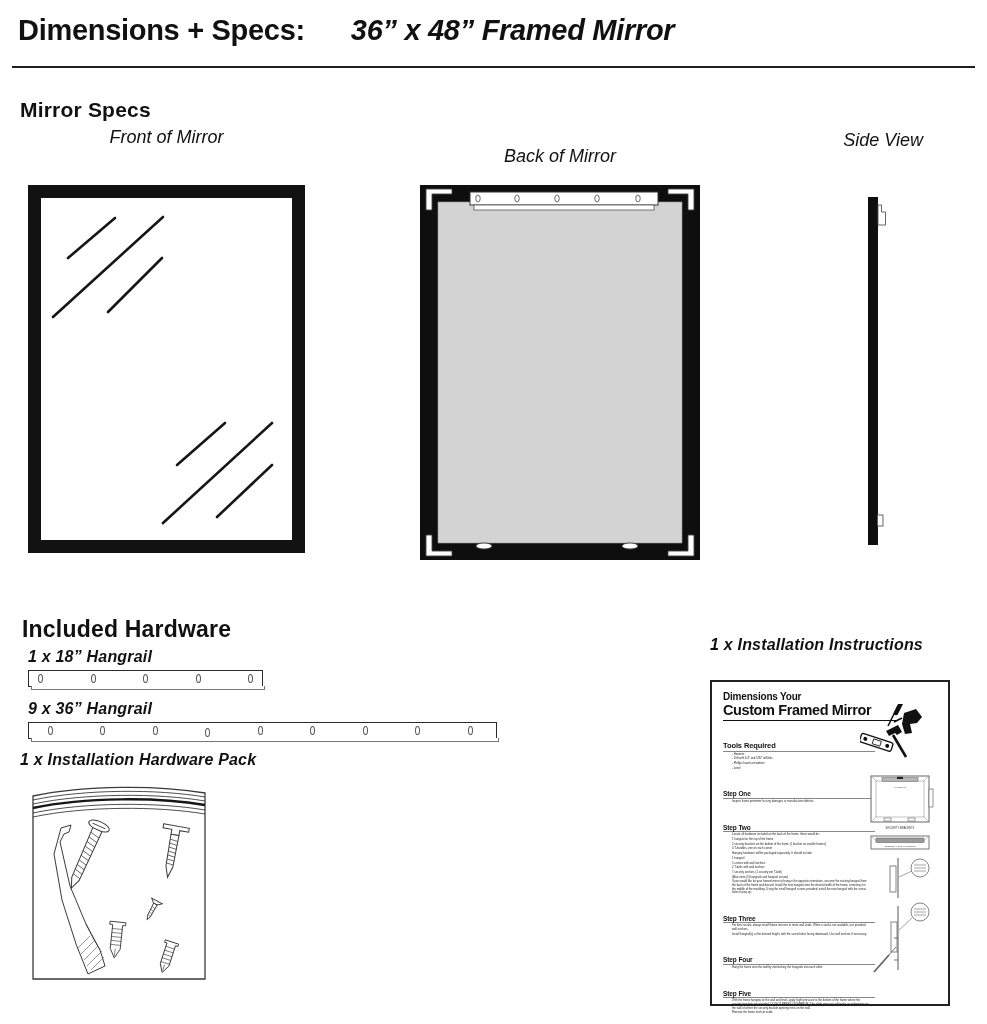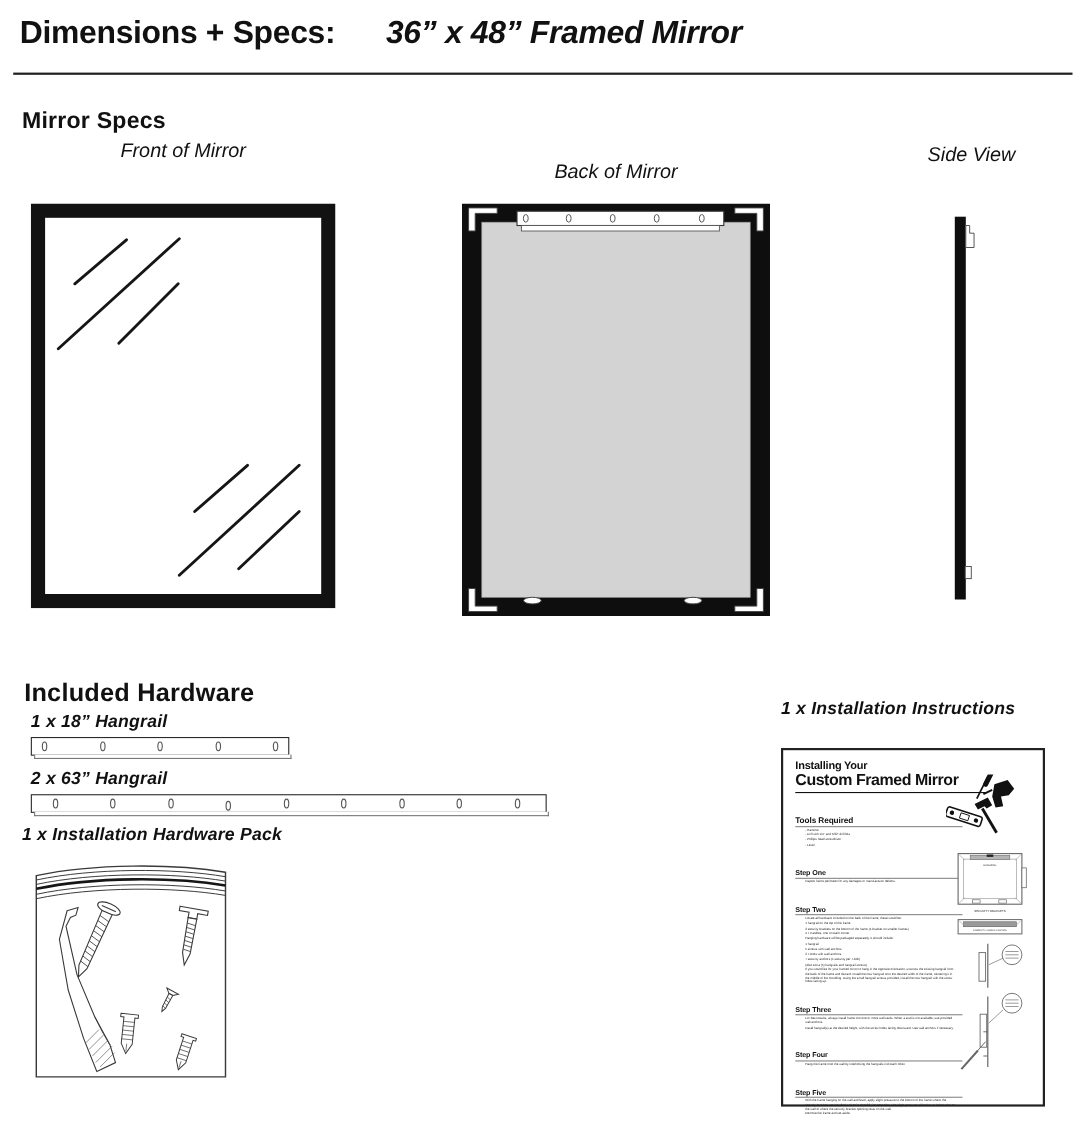--- a/index.html
+++ b/index.html
@@ -105,21 +105,21 @@
   <div class="abs item-label" style="left:28px; top:648px;text-align:right;">1 x 18” Hangrail</div>
   <div class="rail" style="left:28px; top:670px; width:235px; height:17px;">
     <div class="flange"></div>
   <div class="hole" style="left: 4%;"></div>
       <div class="hole" style="left: 26.5%;"></div>
       <div class="hole" style="left: 49%;"></div>
       <div class="hole" style="left: 71.5%;"></div>
       <div class="hole" style="left: 94%;"></div>
     </div>
 
-  <div class="abs item-label" style="left:28px; top:700px;">2 x 63” Hangrail</div>
+  <div class="abs item-label" style="left:28px; top:700px;">9 x 36” Hangrail</div>
   <div class="rail" style="left:28px; top:722px; width:469px; height:17px;">
     <div class="flange"></div>
   <div class="hole" style="left: 4%;"></div>
       <div class="hole" style="left: 15.25%;"></div>
       <div class="hole" style="left: 26.5%;"></div>
       <div class="hole" style="left: 37.75%; top: 5px;"></div>
       <div class="hole" style="left: 49%;"></div>
       <div class="hole" style="left: 60.25%;"></div>
       <div class="hole" style="left: 71.5%;"></div>
       <div class="hole" style="left: 82.75%;"></div>
@@ -212,21 +212,21 @@
           <line x1="-4.5" y1="18" x2="4.5" y2="18"></line>
         <line x1="-4.5" y1="22" x2="4.5" y2="22"></line>
           <line x1="0" y1="24" x2="0" y2="30"></line>
       </g>
     </g>
   </svg>
 
   <div class="abs item-label" style="left:710px; top:636px;">1 x Installation Instructions</div>
 
   <div class="doc">
-    <div class="doc-t1">Installing Your</div>
+    <div class="doc-t1">Dimensions Your</div>
     <div class="doc-t2">Custom Framed Mirror</div>
 
     <div class="doc-steps">
         <div class="doc-h first">Tools Required</div>
         <div class="doc-line">- Hammer</div>
         <div class="doc-line">- Drill with 1/4” and 5/32” drill bits</div>
         <div class="doc-line">- Phillips head screwdriver</div>
         <div class="doc-line">- Level</div>
         <div class="doc-h">Step One</div>
         <div class="doc-line">Inspect frame perimeter for any damages or manufacturer defects.</div>

